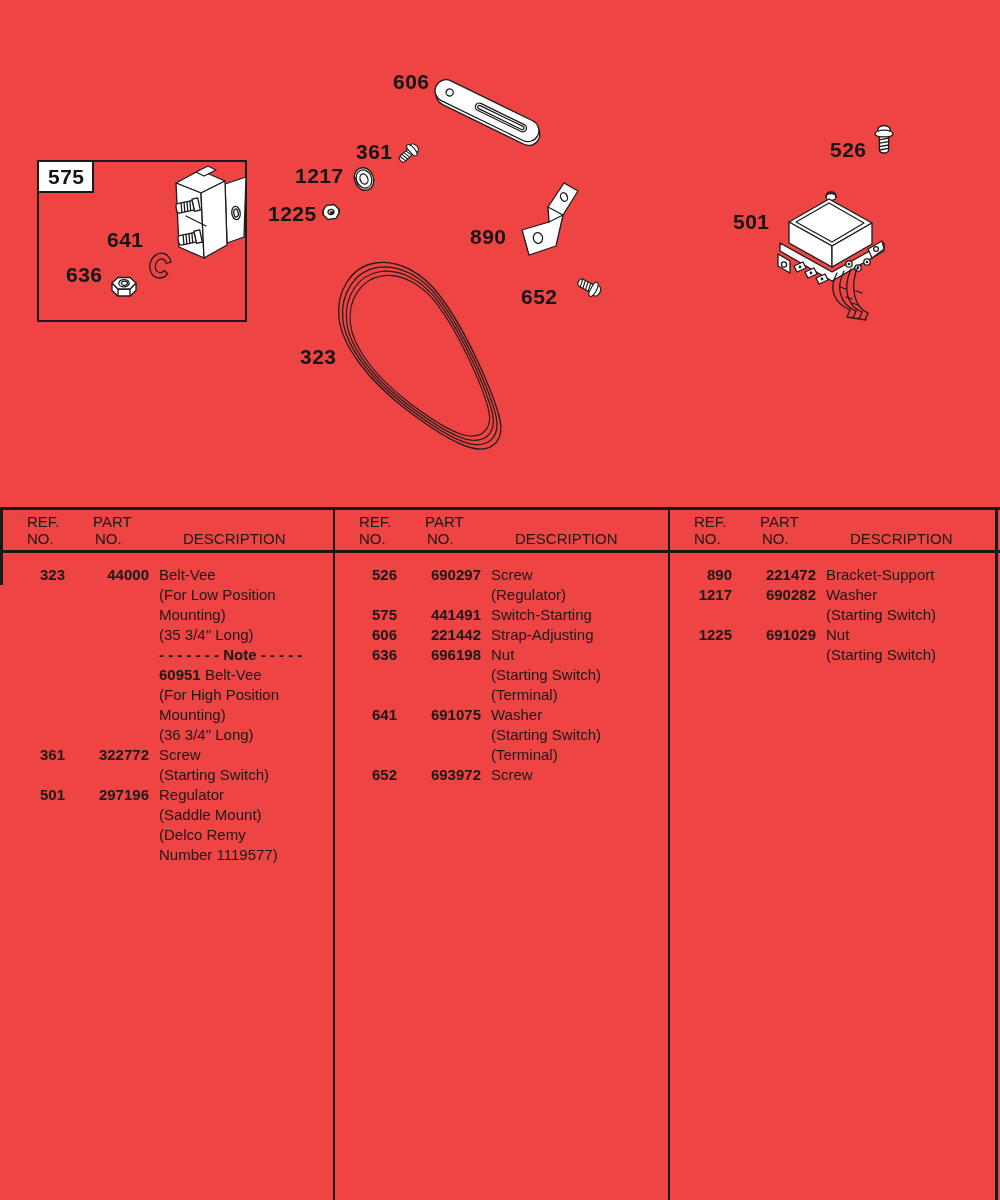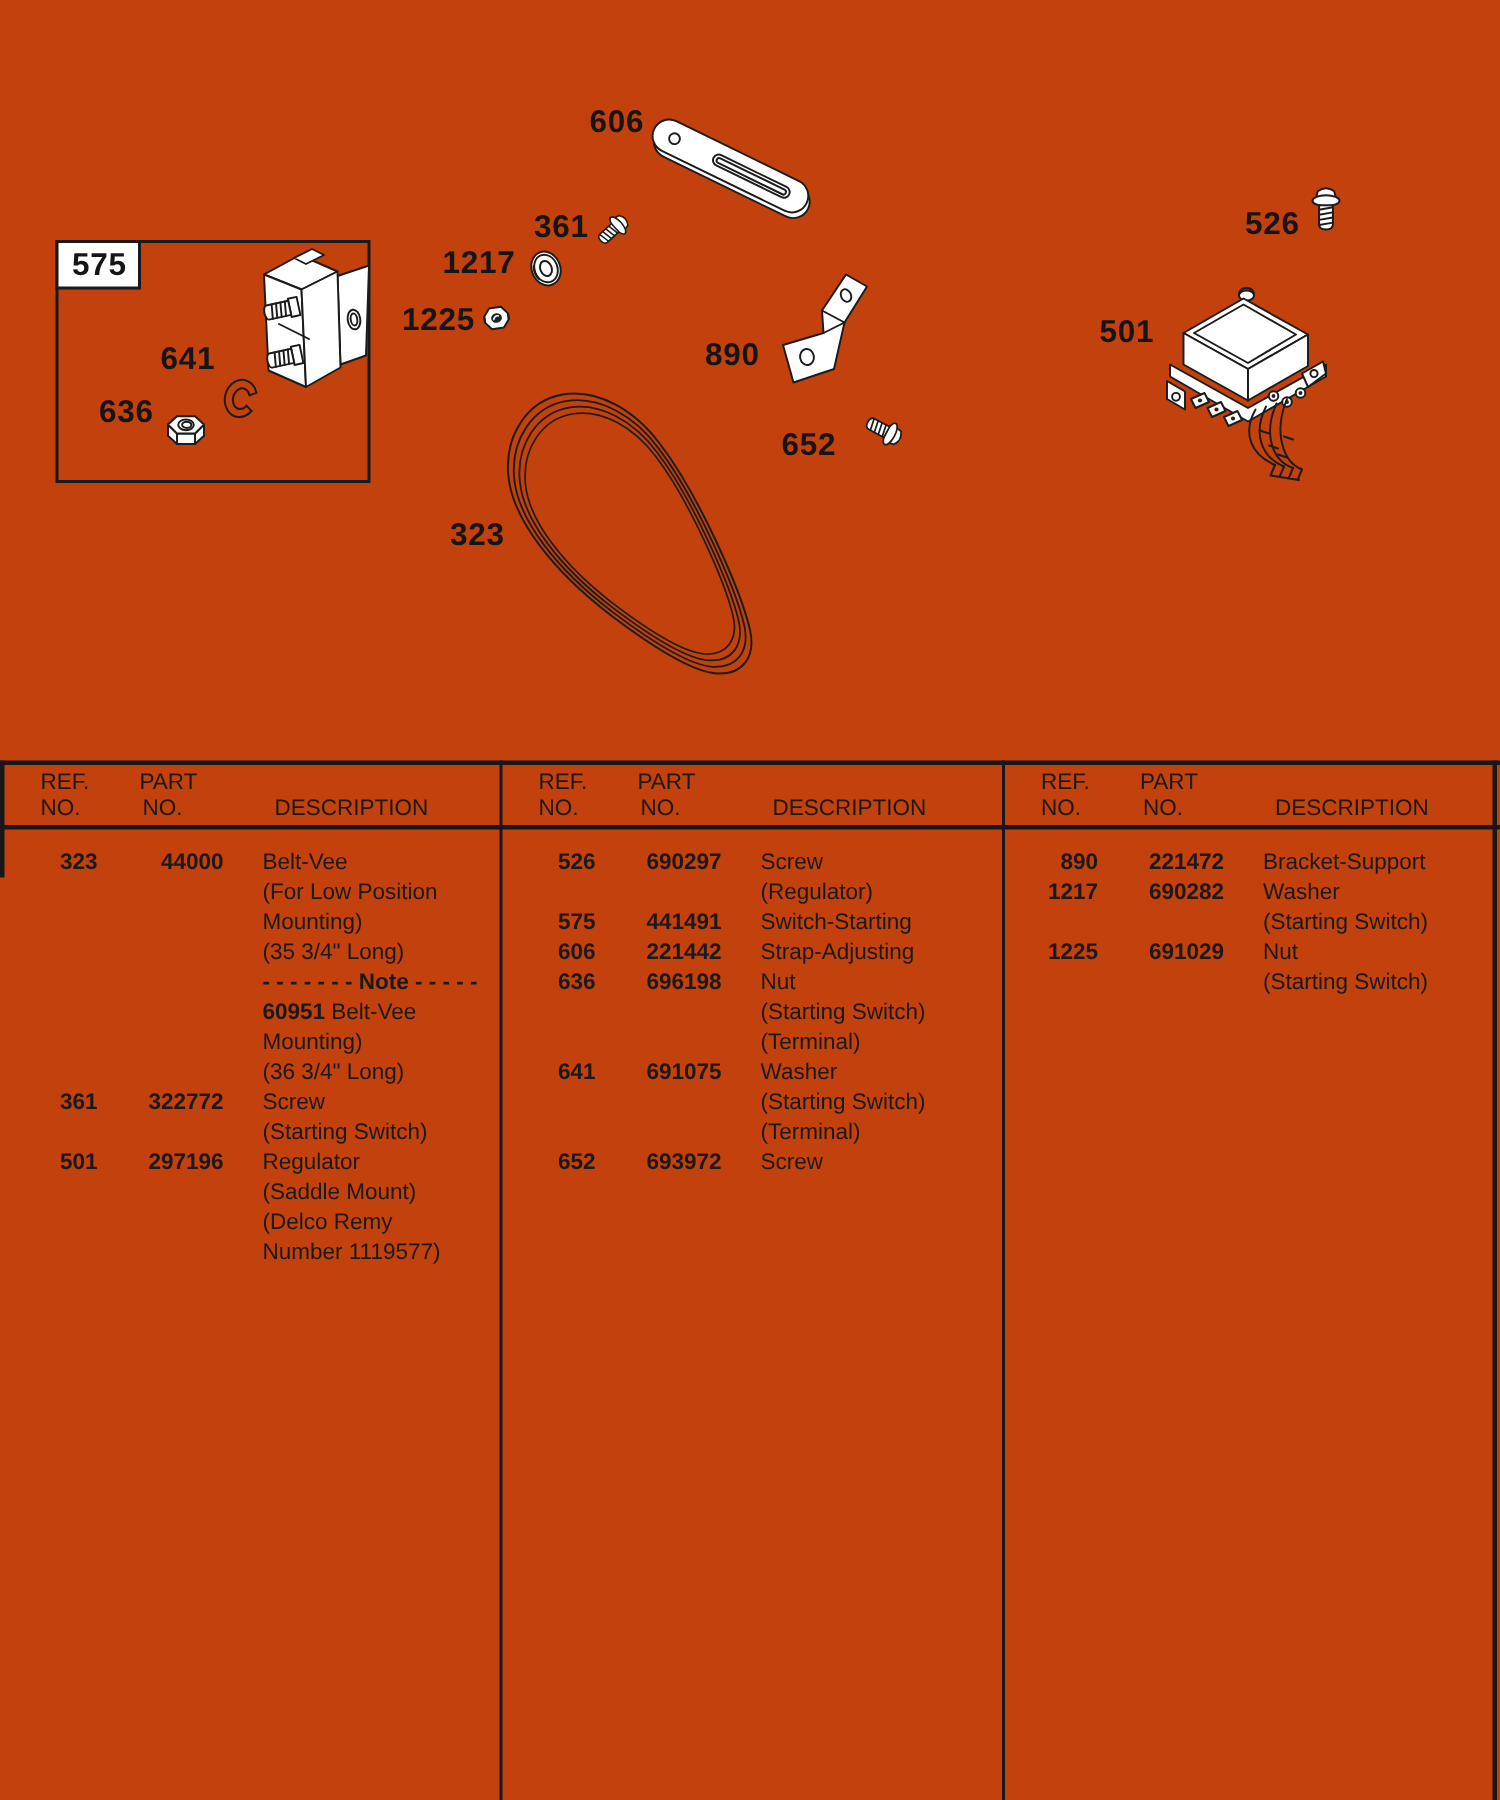--- a/index.html
+++ b/index.html
@@ -1,17 +1,17 @@
 <!DOCTYPE html>
 <html><head>
 <meta charset="utf-8">
 <style>
   html,body{margin:0;padding:0;background:#fff;}
   .page{
-    position:relative;width:1000px;height:1200px;background:#c2410c;overflow:hidden;
+    position:relative;width:1000px;height:1200px;background:#ef4444;overflow:hidden;
     font-family:"Liberation Sans","DejaVu Sans",sans-serif;color:#1a1a1a;
   }
   
   .diagram{position:absolute;left:0;top:0;width:1000px;height:485px;}
   .diagram svg{position:absolute;left:0;top:0;}
   .callout{
     position:absolute;font-weight:bold;font-size:21px;line-height:22px;
     letter-spacing:.5px;color:#151515;white-space:nowrap;
   }
   
@@ -32,21 +32,21 @@
   .h{position:absolute;font-size:15px;line-height:17px;color:#1a1a1a;}
   .h-ref1{left:24px;top:3px;}
   .h-ref2{left:24px;top:20px;}
   .h-part1{left:90px;top:3px;}
   .h-part2{left:92px;top:20px;}
   .h-desc{left:180px;top:20px;text-align:right;}
   .rows{position:absolute;top:58px;left:0;right:0;}
   .prow{display:flex;font-size:15px;line-height:20px;white-space:pre;}
   .c-ref{display:inline-block;width:62px;text-align:right;font-weight:bold;flex:none;}
   .c-part{display:inline-block;width:84px;text-align:right;font-weight:bold;flex:none;}
-  .c-desc{margin-left:26px;flex:none;}
+  .c-desc{margin-left:10px;flex:none;}
   .c-desc b{font-weight:bold;}
   
   .ln{fill:none;stroke:#1c1c1c;stroke-width:1.3;stroke-linejoin:round;stroke-linecap:round;}
   .fw{fill:#fff;stroke:#1c1c1c;stroke-width:1.3;stroke-linejoin:round;stroke-linecap:round;}
   .bx{fill:none;stroke:#1a1a1a;stroke-width:2;}
   .bxf{fill:#fff;stroke:#1a1a1a;stroke-width:2;}
 </style>
 </head>
 <body>
 
@@ -212,20 +212,21 @@
         <span class="h h-part2">NO.</span>
         <span class="h h-desc">DESCRIPTION</span>
       </div>
       <div class="rows">
           <div class="prow"><span class="c-ref">323</span><span class="c-part">44000</span><span class="c-desc">Belt-Vee</span></div>
           <div class="prow"><span class="c-ref"></span><span class="c-part"></span><span class="c-desc">(For Low Position</span></div>
           <div class="prow"><span class="c-ref"></span><span class="c-part"></span><span class="c-desc">Mounting)</span></div>
           <div class="prow"><span class="c-ref"></span><span class="c-part"></span><span class="c-desc">(35 3/4" Long)</span></div>
           <div class="prow"><span class="c-ref"></span><span class="c-part"></span><span class="c-desc"><b>- - - - - - - Note - - - - -</b></span></div>
           <div class="prow"><span class="c-ref"></span><span class="c-part"></span><span class="c-desc"><b>60951</b> Belt-Vee</span></div>
+          <div class="prow"><span class="c-ref"></span><span class="c-part"></span><span class="c-desc">(For High Position</span></div>
           <div class="prow"><span class="c-ref"></span><span class="c-part"></span><span class="c-desc">Mounting)</span></div>
           <div class="prow"><span class="c-ref"></span><span class="c-part"></span><span class="c-desc">(36 3/4" Long)</span></div>
           <div class="prow"><span class="c-ref">361</span><span class="c-part">322772</span><span class="c-desc">Screw</span></div>
           <div class="prow"><span class="c-ref"></span><span class="c-part"></span><span class="c-desc">(Starting Switch)</span></div>
           <div class="prow"><span class="c-ref">501</span><span class="c-part">297196</span><span class="c-desc">Regulator</span></div>
           <div class="prow"><span class="c-ref"></span><span class="c-part"></span><span class="c-desc">(Saddle Mount)</span></div>
           <div class="prow"><span class="c-ref"></span><span class="c-part"></span><span class="c-desc">(Delco Remy</span></div>
           <div class="prow"><span class="c-ref"></span><span class="c-part"></span><span class="c-desc">Number 1119577)</span></div>
         </div>
     </div>

